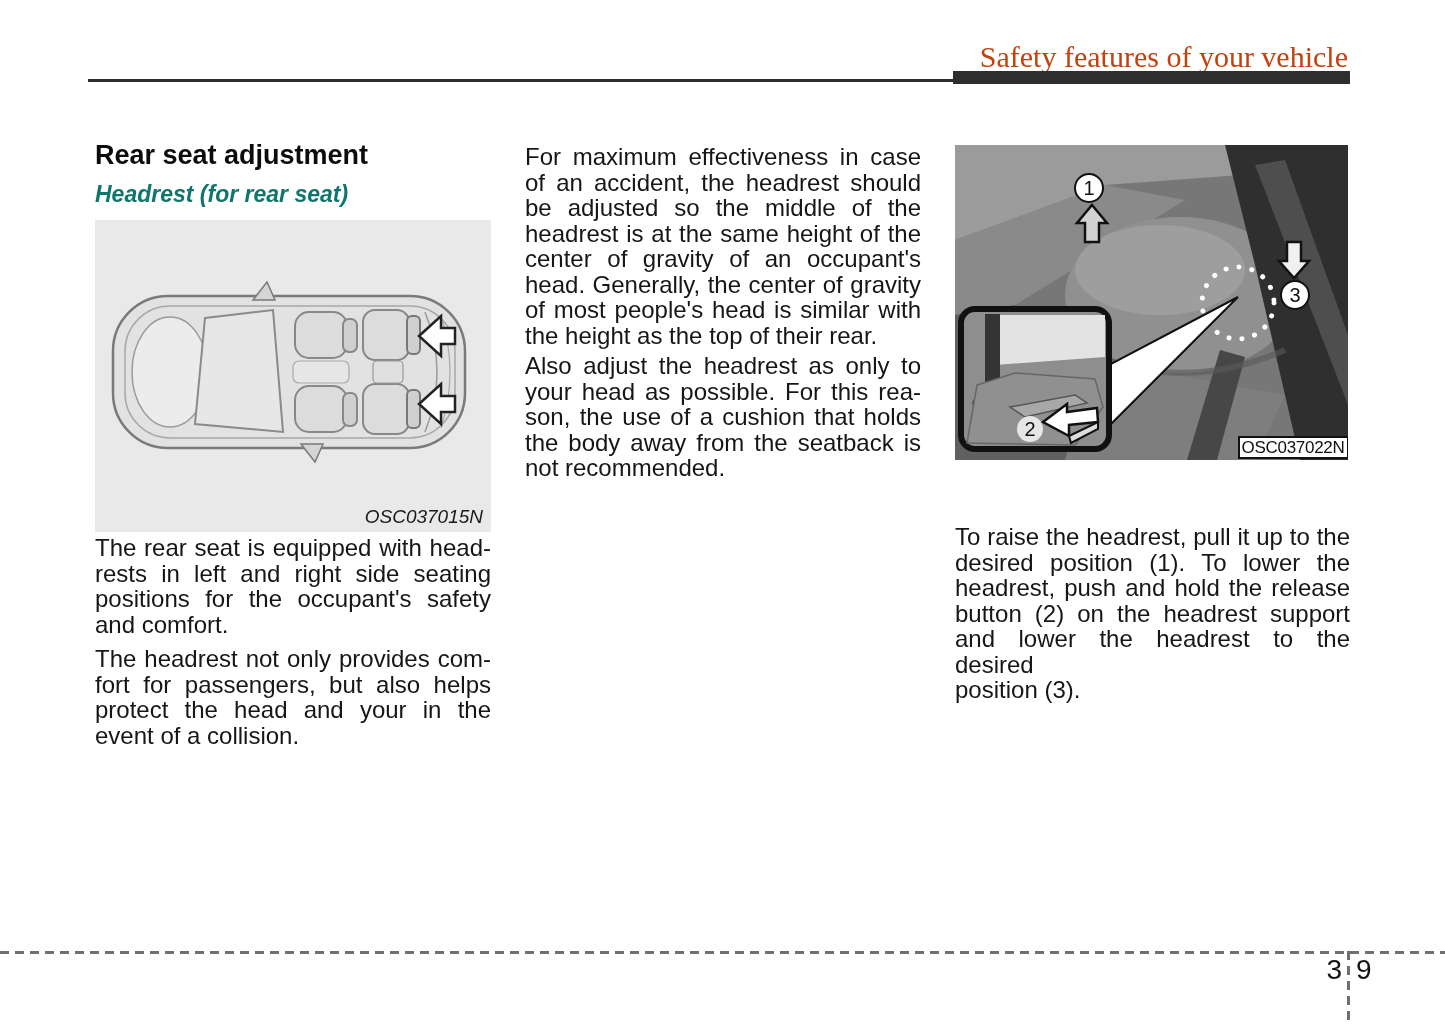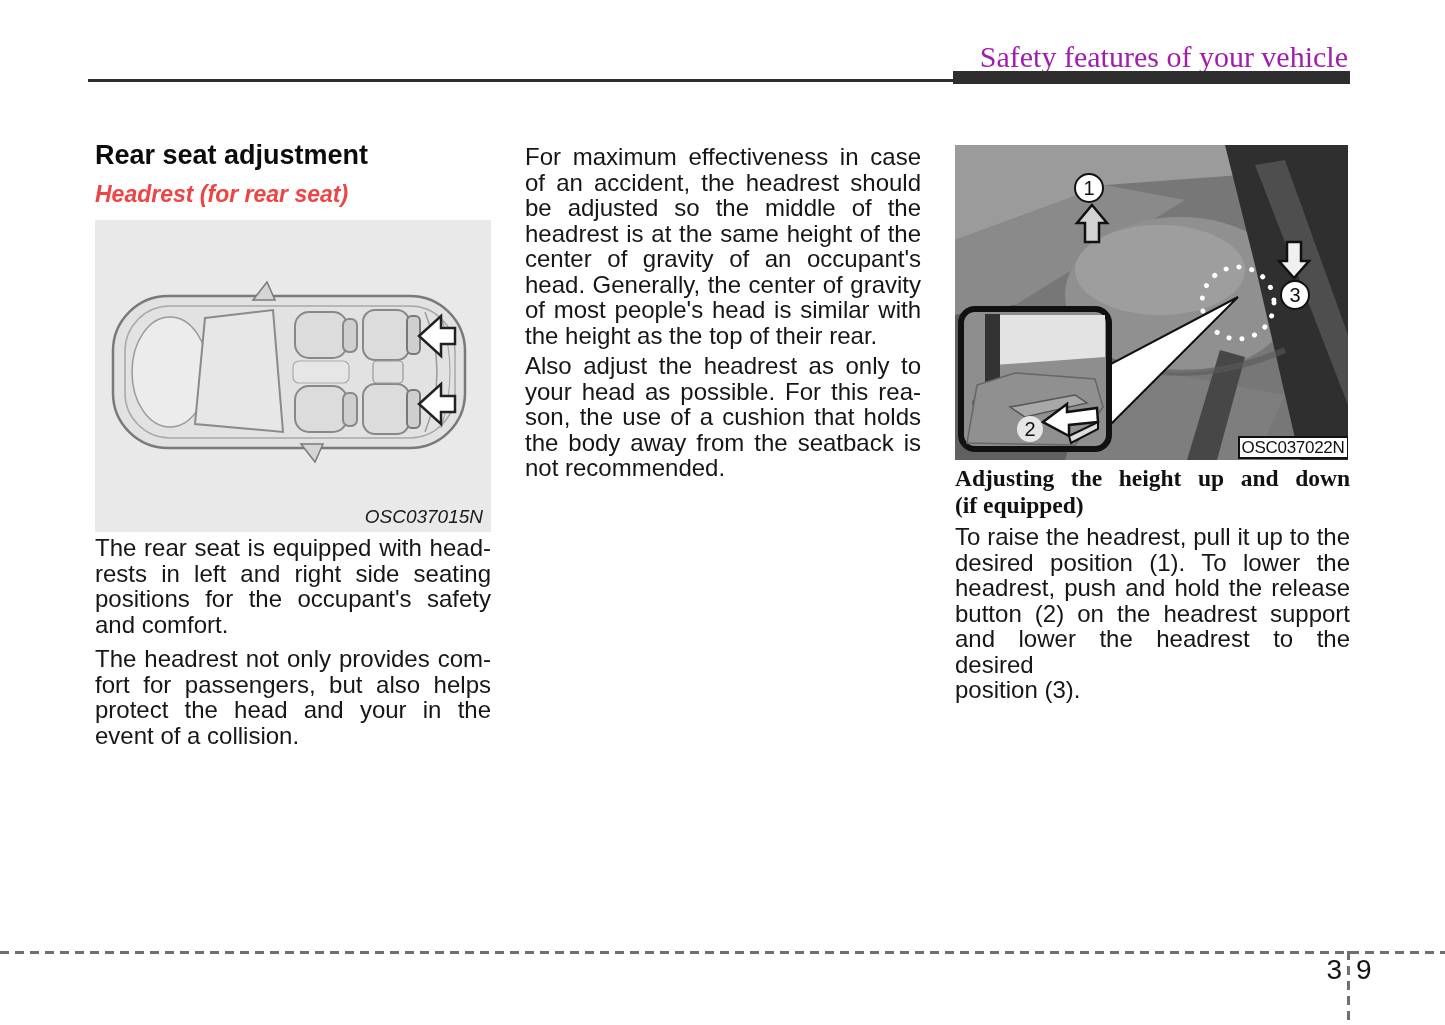--- a/index.html
+++ b/index.html
@@ -1,32 +1,32 @@
 <!DOCTYPE html>
 <html><head>
 <meta charset="utf-8">
 <style>
   html,body{margin:0;padding:0;background:#ffffff;}
   .page{position:relative;width:1445px;height:1025px;background:#ffffff;overflow:hidden;
         font-family:"Liberation Sans",sans-serif;color:#161616;}
 
   
   .hdr-title{position:absolute;top:40px;right:97px;font-family:"Liberation Serif",serif;
-             font-size:30px;color:#a21caf;white-space:nowrap;}
+             font-size:30px;color:#c2410c;white-space:nowrap;}
   .hdr-rule-thin{position:absolute;left:88px;top:79px;width:866px;height:3px;background:#2e2e2e;}
   .hdr-rule-bar{position:absolute;left:953px;top:71px;width:397px;height:13px;background:#2e2e2e;}
 
   
   .col{position:absolute;width:396px;font-size:24px;line-height:25.5px;}
   .tline{white-space:nowrap;}
   .tline.just{white-space:normal;text-align:justify;text-align-last:justify;}
   .para{margin:0 0 9px 0;}
   .sec-title{position:absolute;left:95px;top:140px;font-size:27px;font-weight:700;color:#0c0c0c;text-align:center;}
   .sub-title{position:absolute;left:95px;top:181px;font-size:23px;font-weight:700;
-             font-style:italic;color:#ef4444;}
+             font-style:italic;color:#0f766e;}
   .serif-head{position:absolute;left:955px;top:465px;width:395px;
               font-family:"Liberation Serif",serif;font-weight:700;font-size:23.5px;
               line-height:27px;color:#111;}
 
   
   .fig1{position:absolute;left:95px;top:220px;width:396px;height:248px;font-style:italic;}
   .fig2{position:absolute;left:955px;top:145px;width:393px;height:315px;}
   svg{display:block;}
 
   
@@ -163,24 +163,20 @@
 
       <polygon points="339,133 324,116 332,116 332,97 346,97 346,116 354,116" fill="#f0f0f0" stroke="#111111" stroke-width="2.5"></polygon>
       <circle cx="340" cy="150" r="14" fill="#ffffff" stroke="#111111" stroke-width="2"></circle>
       <text x="340" y="157" text-anchor="middle" font-size="20" fill="#111111">3</text>
 
       <rect x="284" y="292" width="109" height="21" fill="#ffffff" stroke="#111111" stroke-width="2"></rect>
       <text x="338" y="308" text-anchor="middle" font-size="17" letter-spacing="-0.3" fill="#111111">OSC037022N</text>
     </svg>
   </div>
 
-  <div class="serif-head">
-      <div class="tline just">Adjusting the height up and down</div>
-      <div class="tline">(if equipped)</div>
-    </div>
 
   <div class="col" style="left:955px;top:524px;width:395px;">
     <div class="para">
         <div class="tline just">To raise the headrest, pull it up to the</div>
         <div class="tline just">desired position (1). To lower the</div>
         <div class="tline just">headrest, push and hold the release</div>
         <div class="tline just">button (2) on the headrest support</div>
         <div class="tline just">and lower the headrest to the desired</div>
         <div class="tline">position (3).</div>
       </div>

